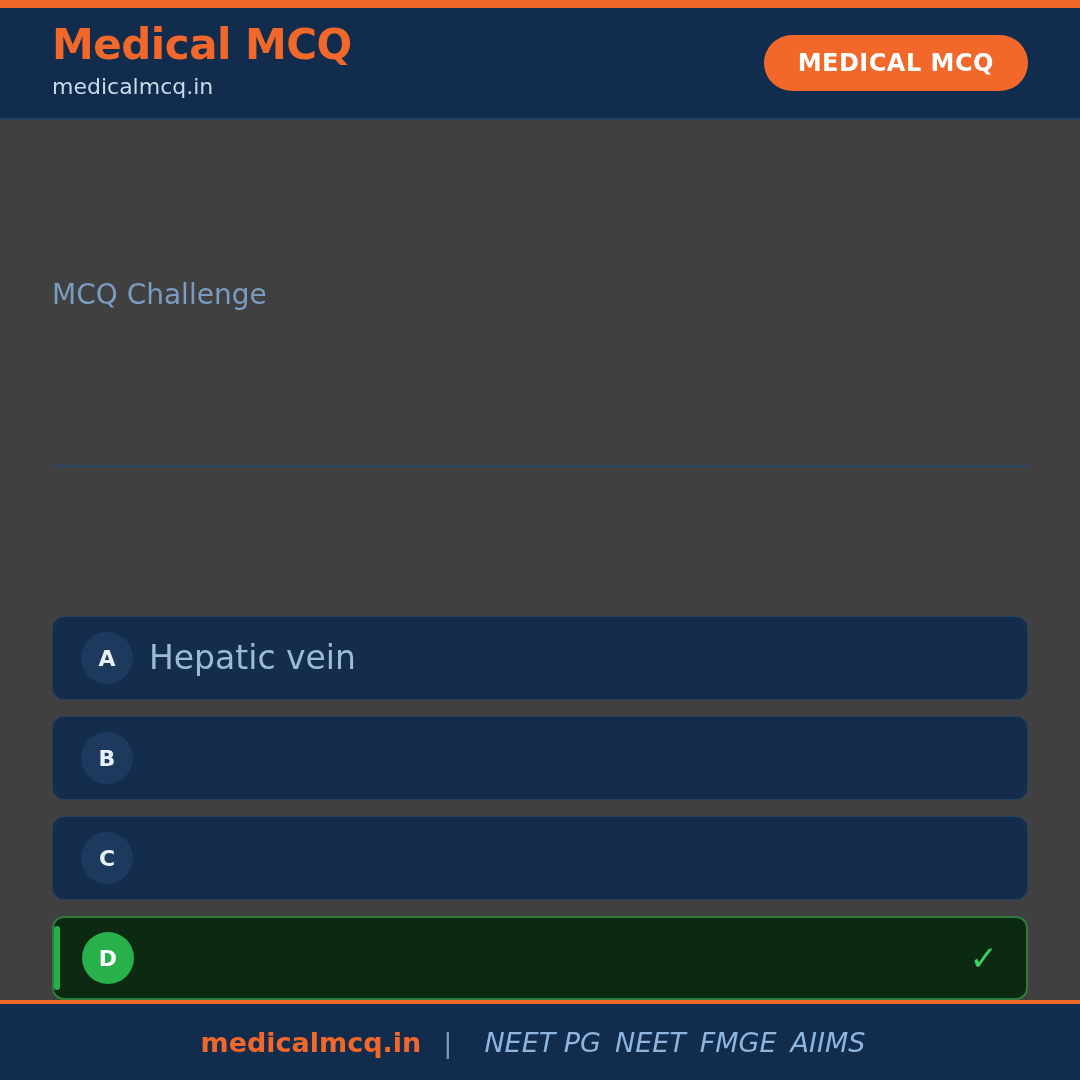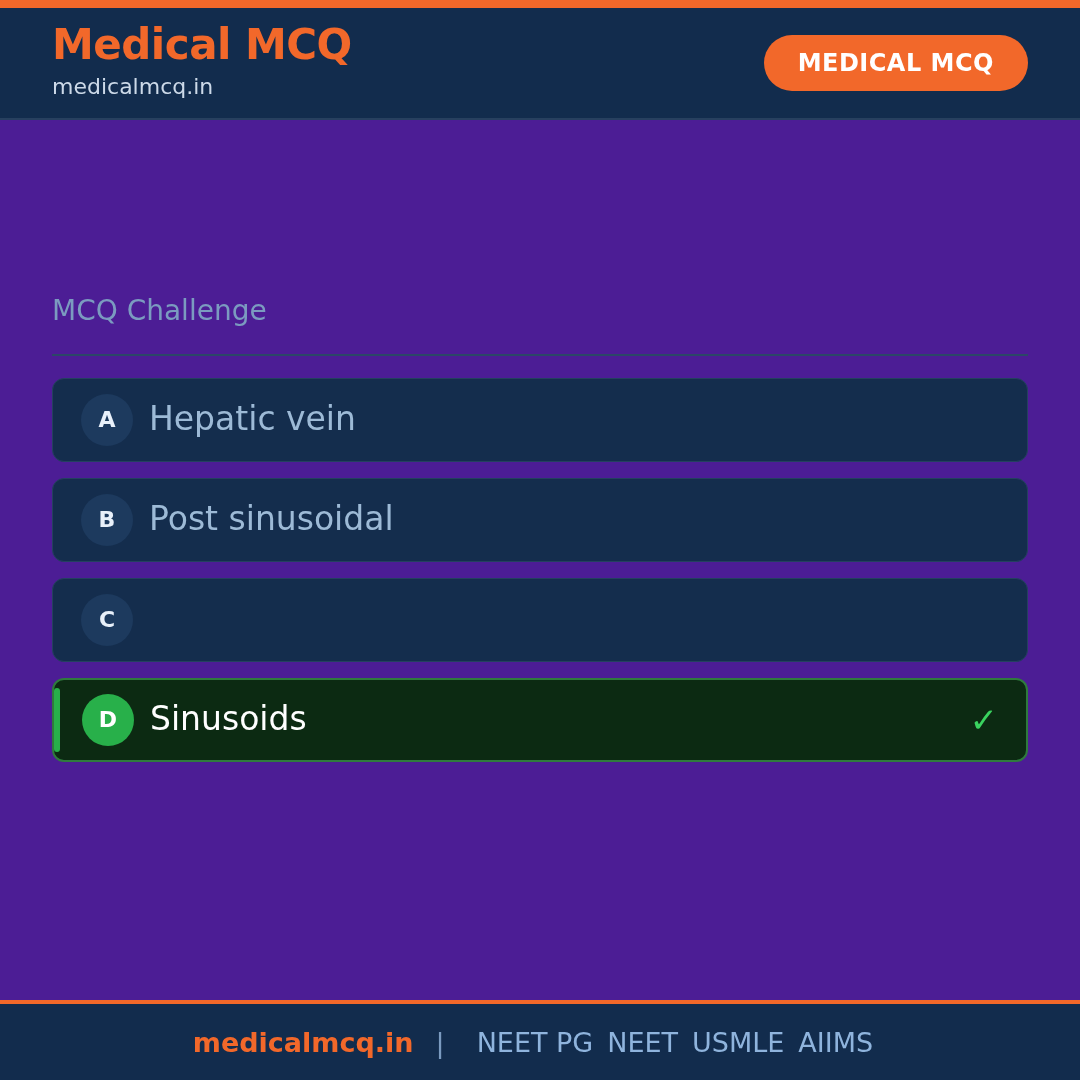--- a/index.html
+++ b/index.html
@@ -10,21 +10,21 @@
     width: 1080px;
     height: 1080px;
     background: #0e1f38;
     font-family: "DejaVu Sans", "Liberation Sans", sans-serif;
     overflow: hidden;
   }
   .page {
     position: relative;
     width: 1080px;
     height: 1080px;
-    background: #4c1d95;
+    background: #404040;
     display: flex;
     flex-direction: column;
     box-sizing: border-box;
   }
   
   .top-accent {
     height: 8px;
     width: 100%;
     background: #f2682a;
     flex: 0 0 auto;
@@ -65,25 +65,26 @@
     color: #ffffff;
     font-size: 24px;
     font-weight: bold;
     letter-spacing: 0.5px;
     padding: 14px 34px;
     border-radius: 30px;
   }
   
   .main {
     flex: 1 1 auto;
-    padding: 16px 52px;
+    padding: 0 52px;
     box-sizing: border-box;
     display: flex;
     flex-direction: column;
     position: relative;
+    justify-content: space-between;
   }
   .eyebrow {
     color: #7b9bc0;
     font-size: 28px;
     margin-top: 158px;
     line-height: 1.2;
   }
   .question {
     color: #ffffff;
     font-size: 45px;
@@ -192,20 +193,21 @@
     color: #ccd9e8;
     font-size: 27px;
   }
   .footer-exams {
     color: #8fb4dd;
     font-size: 27px;
     margin-left: 10px;
   }
   .footer-exams span {
     margin-right: 14px;
+    font-style: italic;
   }
 </style>
 </head>
 <body>
 
 <div class="page">
 
   <div class="top-accent"></div>
 
   <div class="header">
@@ -222,39 +224,37 @@
 
     <div class="options">
 
       <div class="option">
         <div class="letter">A</div>
         <div class="label">Hepatic vein</div>
       </div>
 
       <div class="option">
         <div class="letter">B</div>
-        <div class="label">Post sinusoidal</div>
       </div>
 
       <div class="option">
         <div class="letter">C</div>
       </div>
 
       <div class="option correct">
         <div class="left-bar"></div>
         <div class="letter">D</div>
-        <div class="label">Sinusoids</div>
         <div class="tick">✓</div>
       </div>
 
     </div>
   </div>
 
   <div class="footer-accent"></div>
   <div class="footer">
     <div class="footer-site">medicalmcq.in</div>
     <div class="footer-sep">|</div>
     <div class="footer-exams">
-      <span>NEET PG</span><span>NEET</span><span>USMLE</span><span>AIIMS</span>
+      <span>NEET PG</span><span>NEET</span><span>FMGE</span><span>AIIMS</span>
     </div>
   </div>
 
 </div>
 
 </body></html>

